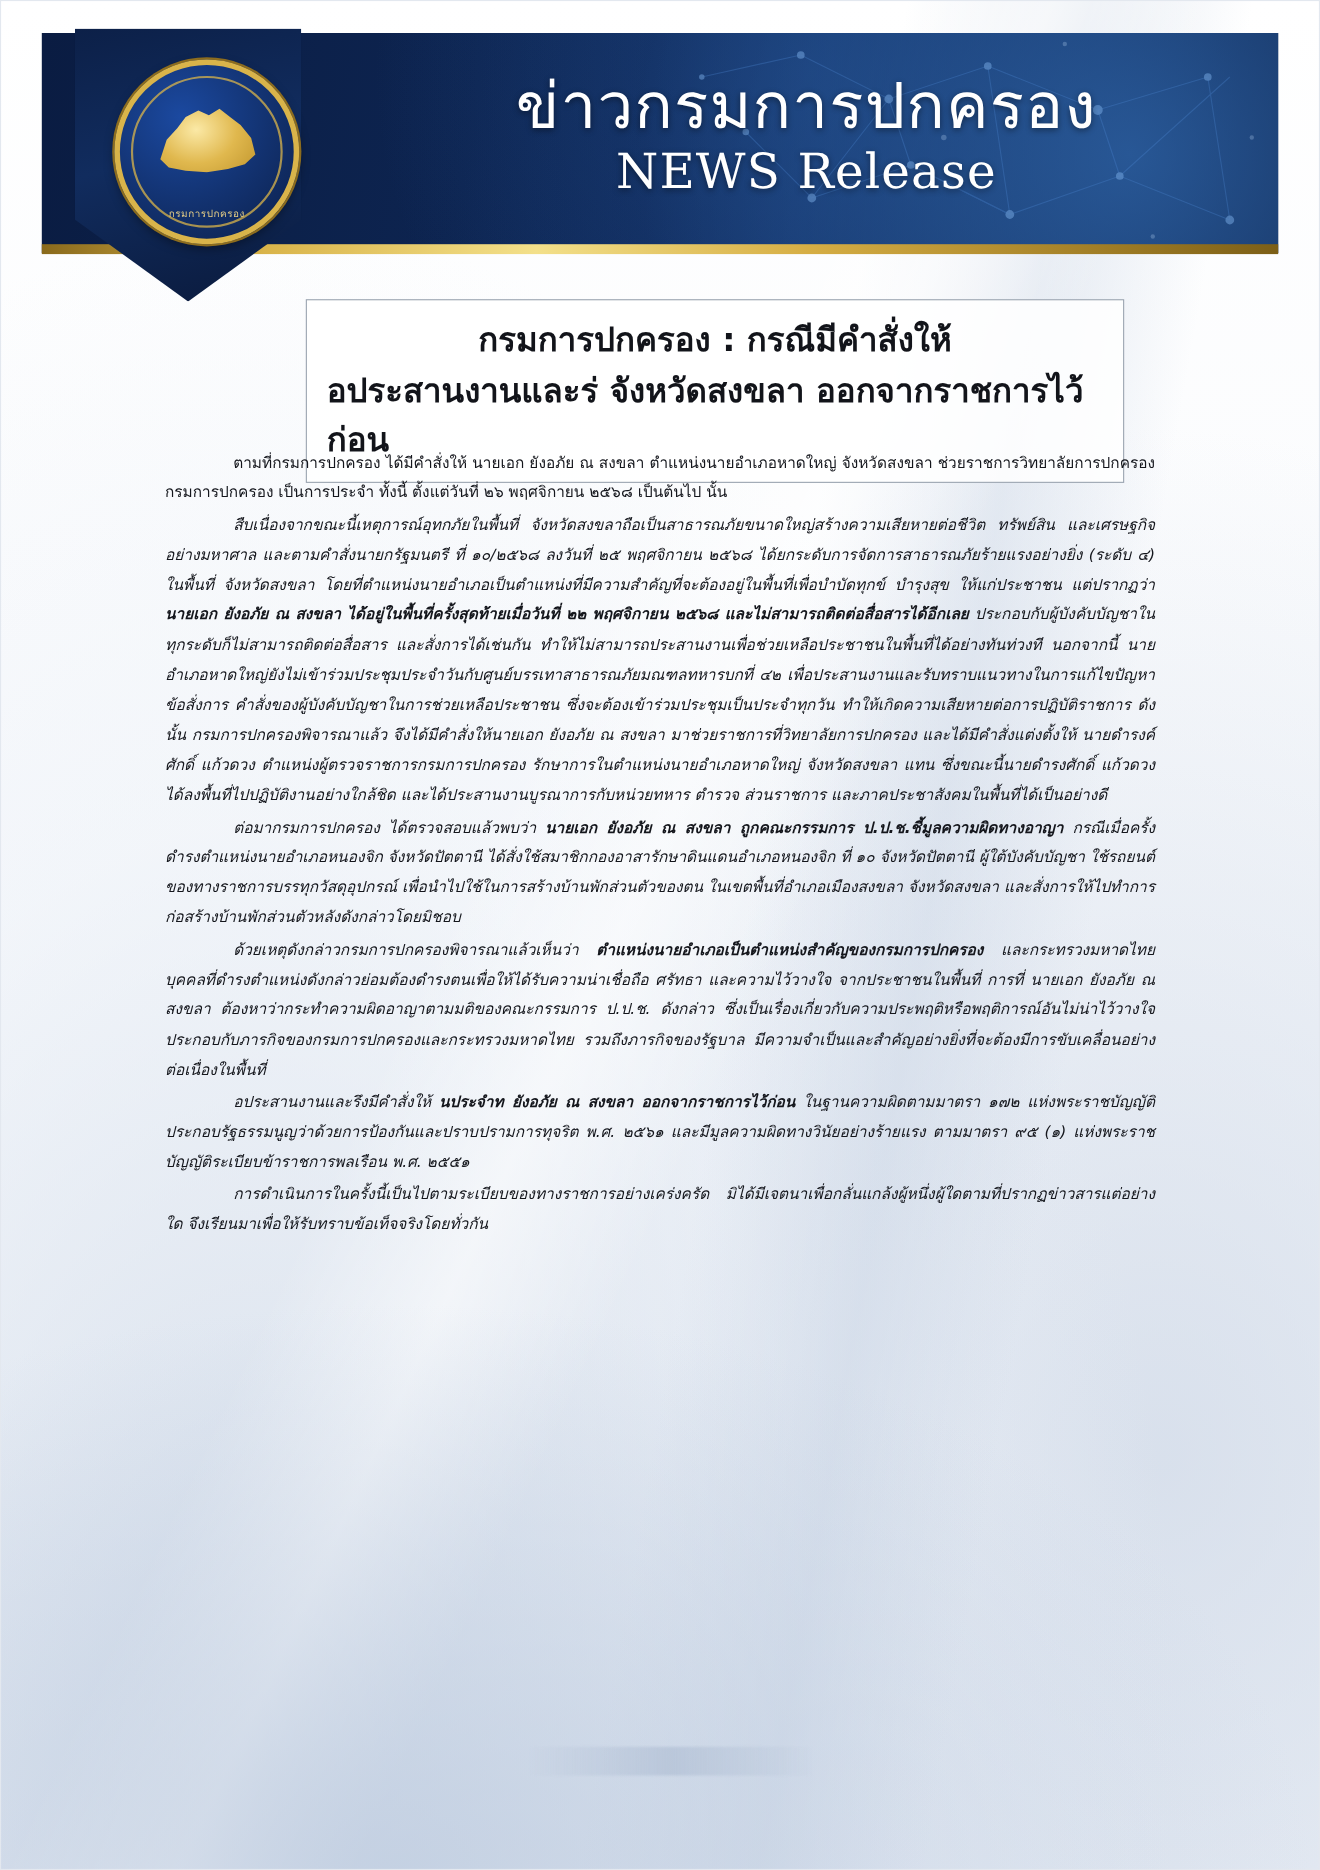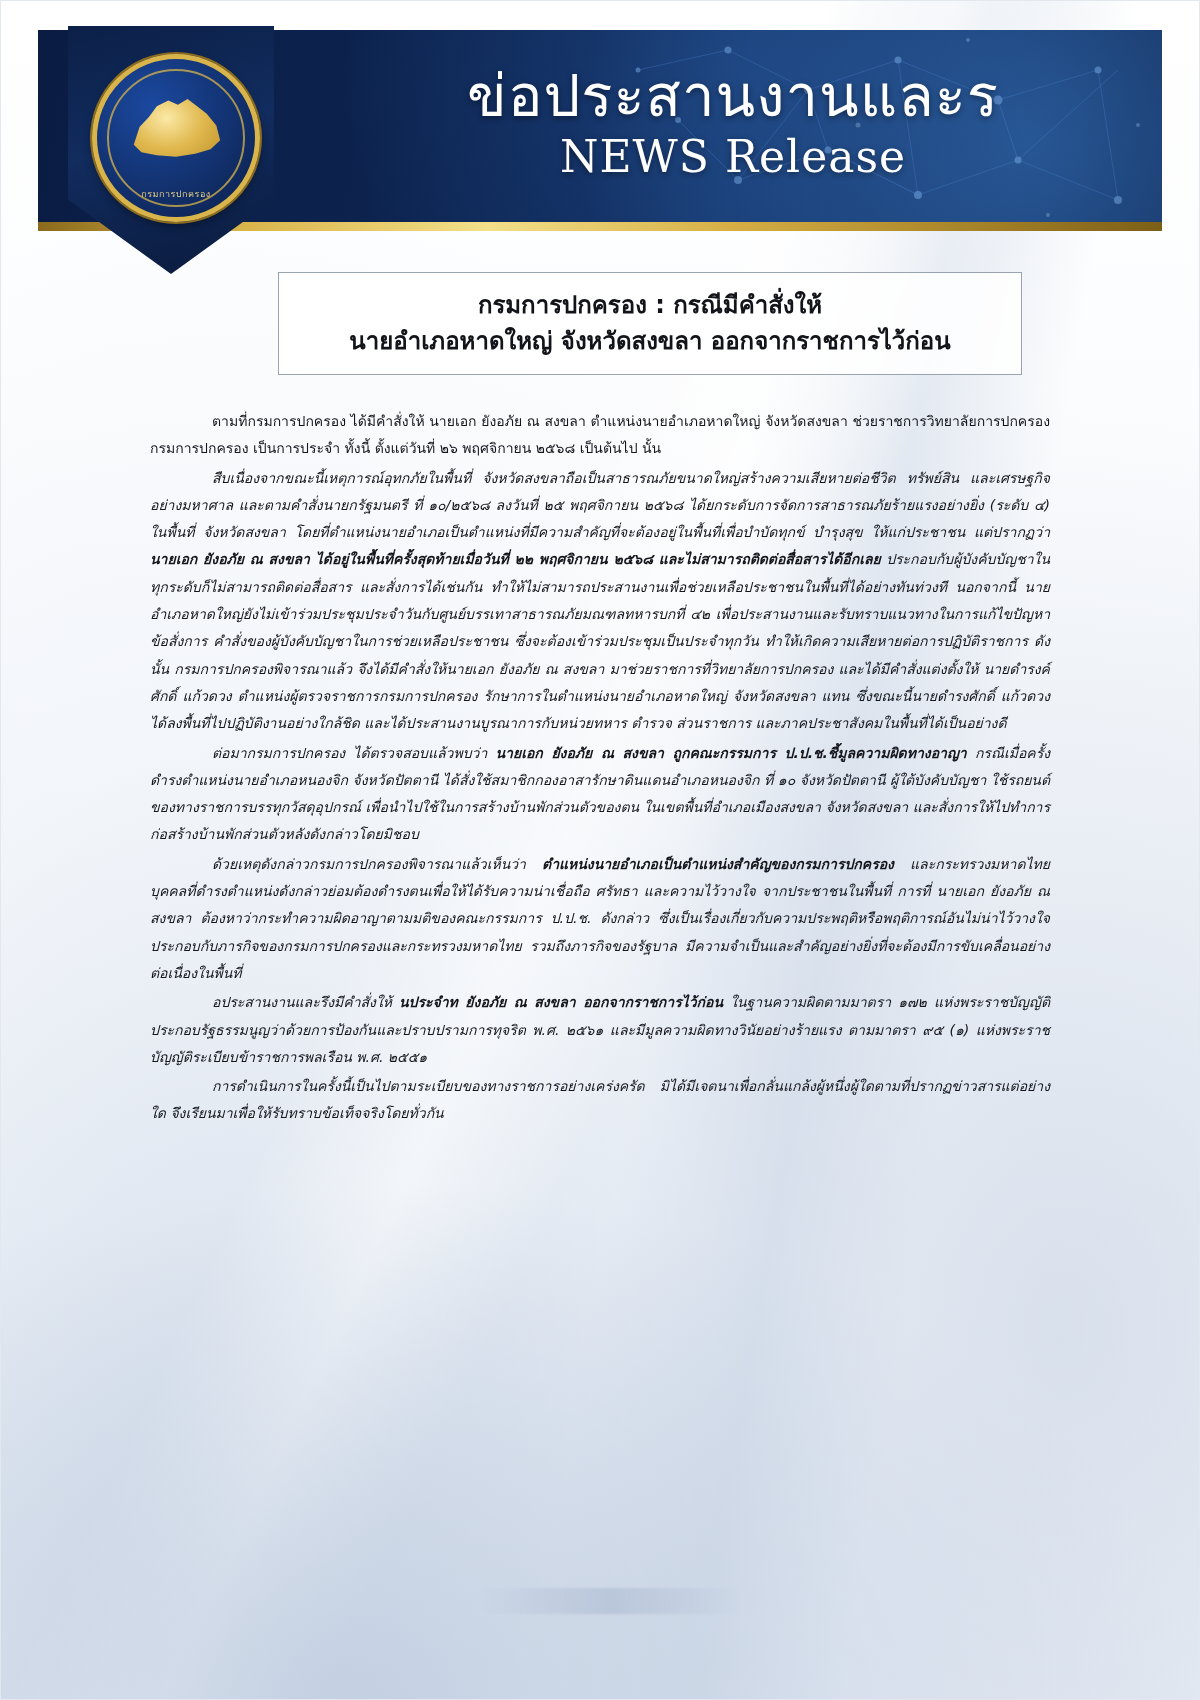--- a/index.html
+++ b/index.html
@@ -98,21 +98,21 @@
     position: absolute;
     left: 0; top: 0;
     width: 206px;
     height: 248px;
     background: linear-gradient(165deg, #0c2048 0%, #112c5e 45%, #0a1a3c 100%);
     clip-path: polygon(0% 0%, 100% 0%, 100% 70%, 50% 100%, 0% 70%);
     box-shadow: 0 6px 14px rgba(0,0,0,0.35);
   }
   .seal {
     position: absolute;
-    left: 24px;
+    left: 36px;
     top: 28px;
     width: 158px;
     height: 158px;
     border-radius: 50%;
     background:
       radial-gradient(circle at 35% 30%, #1b49a0 0%, #12316e 55%, #0b1f49 100%);
     border: 5px solid #d9b44a;
     box-shadow: 0 0 0 2px #8c6c1e, 0 4px 10px rgba(0,0,0,0.4);
     overflow: hidden;
     text-align: center;
@@ -154,21 +154,21 @@
     border: 1px solid #9aa3b0;
     background: rgba(255,255,255,0.86);
     display: flex;
     flex-direction: column;
     align-items: center;
     justify-content: center;
     padding: 14px 18px;
     box-sizing: border-box;
   }
   .title-line {
-    font-size: 24px;
+    font-size: 30px;
     line-height: 1.52;
     color: #12141a;
     font-weight: 700;
   }
 
   
   .body {
     position: absolute;
     left: 150px;
     top: 408px;
@@ -243,39 +243,39 @@
       </g>
       <g fill="#bcd8f6" opacity="0.5">
         <circle cx="1100" cy="95" r="2"></circle>
           <circle cx="930" cy="10" r="2"></circle>
         <circle cx="820" cy="95" r="2.5"></circle>
           <circle cx="1010" cy="185" r="2"></circle>
       </g>
     </svg>
 
     <div class="header-titles">
-      <div class="header-title-th">ข่อประสานงานและร</div>
+      <div class="header-title-th">ข่าวกรมการปกครอง</div>
       <div class="header-title-en"><span class="bold">NEWS</span><span> Release</span></div>
     </div>
   </div>
 
   <div class="gold-bar"></div>
 
   <div class="shield">
     <div class="shield-bg"></div>
     <div class="seal">
       <div class="seal-inner"></div>
       <div class="seal-lion"></div>
       <div class="seal-text">กรมการปกครอง</div>
     </div>
   </div>
 
   <div class="title-box">
     <div class="title-line">กรมการปกครอง : กรณีมีคำสั่งให้</div>
-    <div class="title-line">นายอำเภอหาดใหญ่ จังหวัดสงขลา ออกจากราชการไว้ก่อน</div>
+    <div class="title-line">อประสานงานและร่ จังหวัดสงขลา ออกจากราชการไว้ก่อน</div>
   </div>
 
   <div class="body" id="body-container">
       <p><span>ตามที่กรมการปกครอง ได้มีคำสั่งให้ นายเอก ยังอภัย ณ สงขลา ตำแหน่งนายอำเภอหาดใหญ่ จังหวัดสงขลา ช่วยราชการวิทยาลัยการปกครอง กรมการปกครอง เป็นการประจำ ทั้งนี้ ตั้งแต่วันที่ ๒๖ พฤศจิกายน ๒๕๖๘ เป็นต้นไป นั้น</span></p>
       <p><span>สืบเนื่องจากขณะนี้เหตุการณ์อุทกภัยในพื้นที่ จังหวัดสงขลาถือเป็นสาธารณภัยขนาดใหญ่สร้างความเสียหายต่อชีวิต ทรัพย์สิน และเศรษฐกิจอย่างมหาศาล และตามคำสั่งนายกรัฐมนตรี ที่ ๑๐/๒๕๖๘ ลงวันที่ ๒๕ พฤศจิกายน ๒๕๖๘ ได้ยกระดับการจัดการสาธารณภัยร้ายแรงอย่างยิ่ง (ระดับ ๔) ในพื้นที่ จังหวัดสงขลา โดยที่ตำแหน่งนายอำเภอเป็นตำแหน่งที่มีความสำคัญที่จะต้องอยู่ในพื้นที่เพื่อบำบัดทุกข์ บำรุงสุข ให้แก่ประชาชน แต่ปรากฏว่า </span><span class="b">นายเอก ยังอภัย ณ สงขลา ได้อยู่ในพื้นที่ครั้งสุดท้ายเมื่อวันที่ ๒๒ พฤศจิกายน ๒๕๖๘ และไม่สามารถติดต่อสื่อสารได้อีกเลย</span><span> ประกอบกับผู้บังคับบัญชาในทุกระดับก็ไม่สามารถติดต่อสื่อสาร และสั่งการได้เช่นกัน ทำให้ไม่สามารถประสานงานเพื่อช่วยเหลือประชาชนในพื้นที่ได้อย่างทันท่วงที นอกจากนี้ นายอำเภอหาดใหญ่ยังไม่เข้าร่วมประชุมประจำวันกับศูนย์บรรเทาสาธารณภัยมณฑลทหารบกที่ ๔๒ เพื่อประสานงานและรับทราบแนวทางในการแก้ไขปัญหา ข้อสั่งการ คำสั่งของผู้บังคับบัญชาในการช่วยเหลือประชาชน ซึ่งจะต้องเข้าร่วมประชุมเป็นประจำทุกวัน ทำให้เกิดความเสียหายต่อการปฏิบัติราชการ ดังนั้น กรมการปกครองพิจารณาแล้ว จึงได้มีคำสั่งให้นายเอก ยังอภัย ณ สงขลา มาช่วยราชการที่วิทยาลัยการปกครอง และได้มีคำสั่งแต่งตั้งให้ นายดำรงค์ศักดิ์ แก้วดวง ตำแหน่งผู้ตรวจราชการกรมการปกครอง รักษาการในตำแหน่งนายอำเภอหาดใหญ่ จังหวัดสงขลา แทน ซึ่งขณะนี้นายดำรงศักดิ์ แก้วดวง ได้ลงพื้นที่ไปปฏิบัติงานอย่างใกล้ชิด และได้ประสานงานบูรณาการกับหน่วยทหาร ตำรวจ ส่วนราชการ และภาคประชาสังคมในพื้นที่ได้เป็นอย่างดี</span></p>
       <p><span>ต่อมากรมการปกครอง ได้ตรวจสอบแล้วพบว่า </span><span class="b">นายเอก ยังอภัย ณ สงขลา ถูกคณะกรรมการ ป.ป.ช.ชี้มูลความผิดทางอาญา</span><span> กรณีเมื่อครั้งดำรงตำแหน่งนายอำเภอหนองจิก จังหวัดปัตตานี ได้สั่งใช้สมาชิกกองอาสารักษาดินแดนอำเภอหนองจิก ที่ ๑๐ จังหวัดปัตตานี ผู้ใต้บังคับบัญชา ใช้รถยนต์ของทางราชการบรรทุกวัสดุอุปกรณ์ เพื่อนำไปใช้ในการสร้างบ้านพักส่วนตัวของตน ในเขตพื้นที่อำเภอเมืองสงขลา จังหวัดสงขลา และสั่งการให้ไปทำการก่อสร้างบ้านพักส่วนตัวหลังดังกล่าวโดยมิชอบ</span></p>
       <p><span>ด้วยเหตุดังกล่าวกรมการปกครองพิจารณาแล้วเห็นว่า </span><span class="b">ตำแหน่งนายอำเภอเป็นตำแหน่งสำคัญของกรมการปกครอง</span><span> และกระทรวงมหาดไทย บุคคลที่ดำรงตำแหน่งดังกล่าวย่อมต้องดำรงตนเพื่อให้ได้รับความน่าเชื่อถือ ศรัทธา และความไว้วางใจ จากประชาชนในพื้นที่ การที่ นายเอก ยังอภัย ณ สงขลา ต้องหาว่ากระทำความผิดอาญาตามมติของคณะกรรมการ ป.ป.ช. ดังกล่าว ซึ่งเป็นเรื่องเกี่ยวกับความประพฤติหรือพฤติการณ์อันไม่น่าไว้วางใจ ประกอบกับภารกิจของกรมการปกครองและกระทรวงมหาดไทย รวมถึงภารกิจของรัฐบาล มีความจำเป็นและสำคัญอย่างยิ่งที่จะต้องมีการขับเคลื่อนอย่างต่อเนื่องในพื้นที่</span></p>
       <p><span>อประสานงานและรึงมีคำสั่งให้ </span><span class="b">นประจำท ยังอภัย ณ สงขลา ออกจากราชการไว้ก่อน</span><span> ในฐานความผิดตามมาตรา ๑๗๒ แห่งพระราชบัญญัติประกอบรัฐธรรมนูญว่าด้วยการป้องกันและปราบปรามการทุจริต พ.ศ. ๒๕๖๑ และมีมูลความผิดทางวินัยอย่างร้ายแรง ตามมาตรา ๙๕ (๑) แห่งพระราชบัญญัติระเบียบข้าราชการพลเรือน พ.ศ. ๒๕๕๑</span></p>
       <p><span>การดำเนินการในครั้งนี้เป็นไปตามระเบียบของทางราชการอย่างเคร่งครัด มิได้มีเจตนาเพื่อกลั่นแกล้งผู้หนึ่งผู้ใดตามที่ปรากฏข่าวสารแต่อย่างใด จึงเรียนมาเพื่อให้รับทราบข้อเท็จจริงโดยทั่วกัน</span></p>
     </div>

